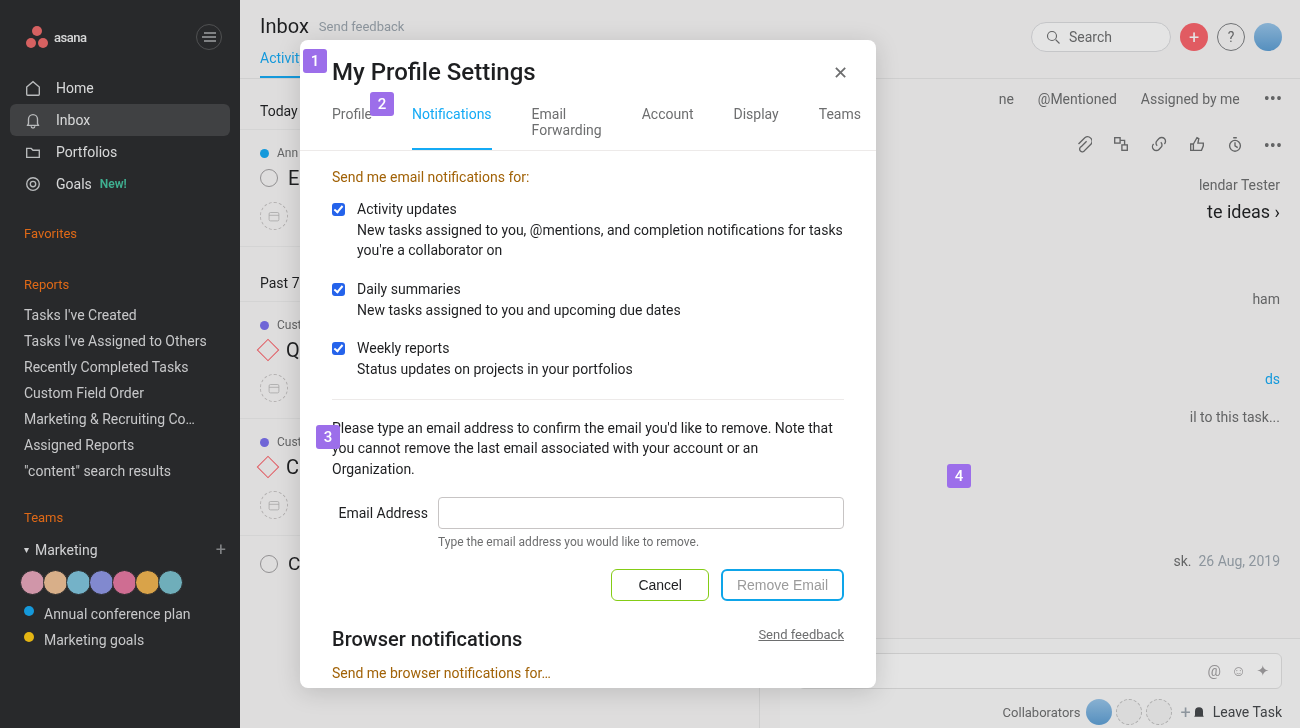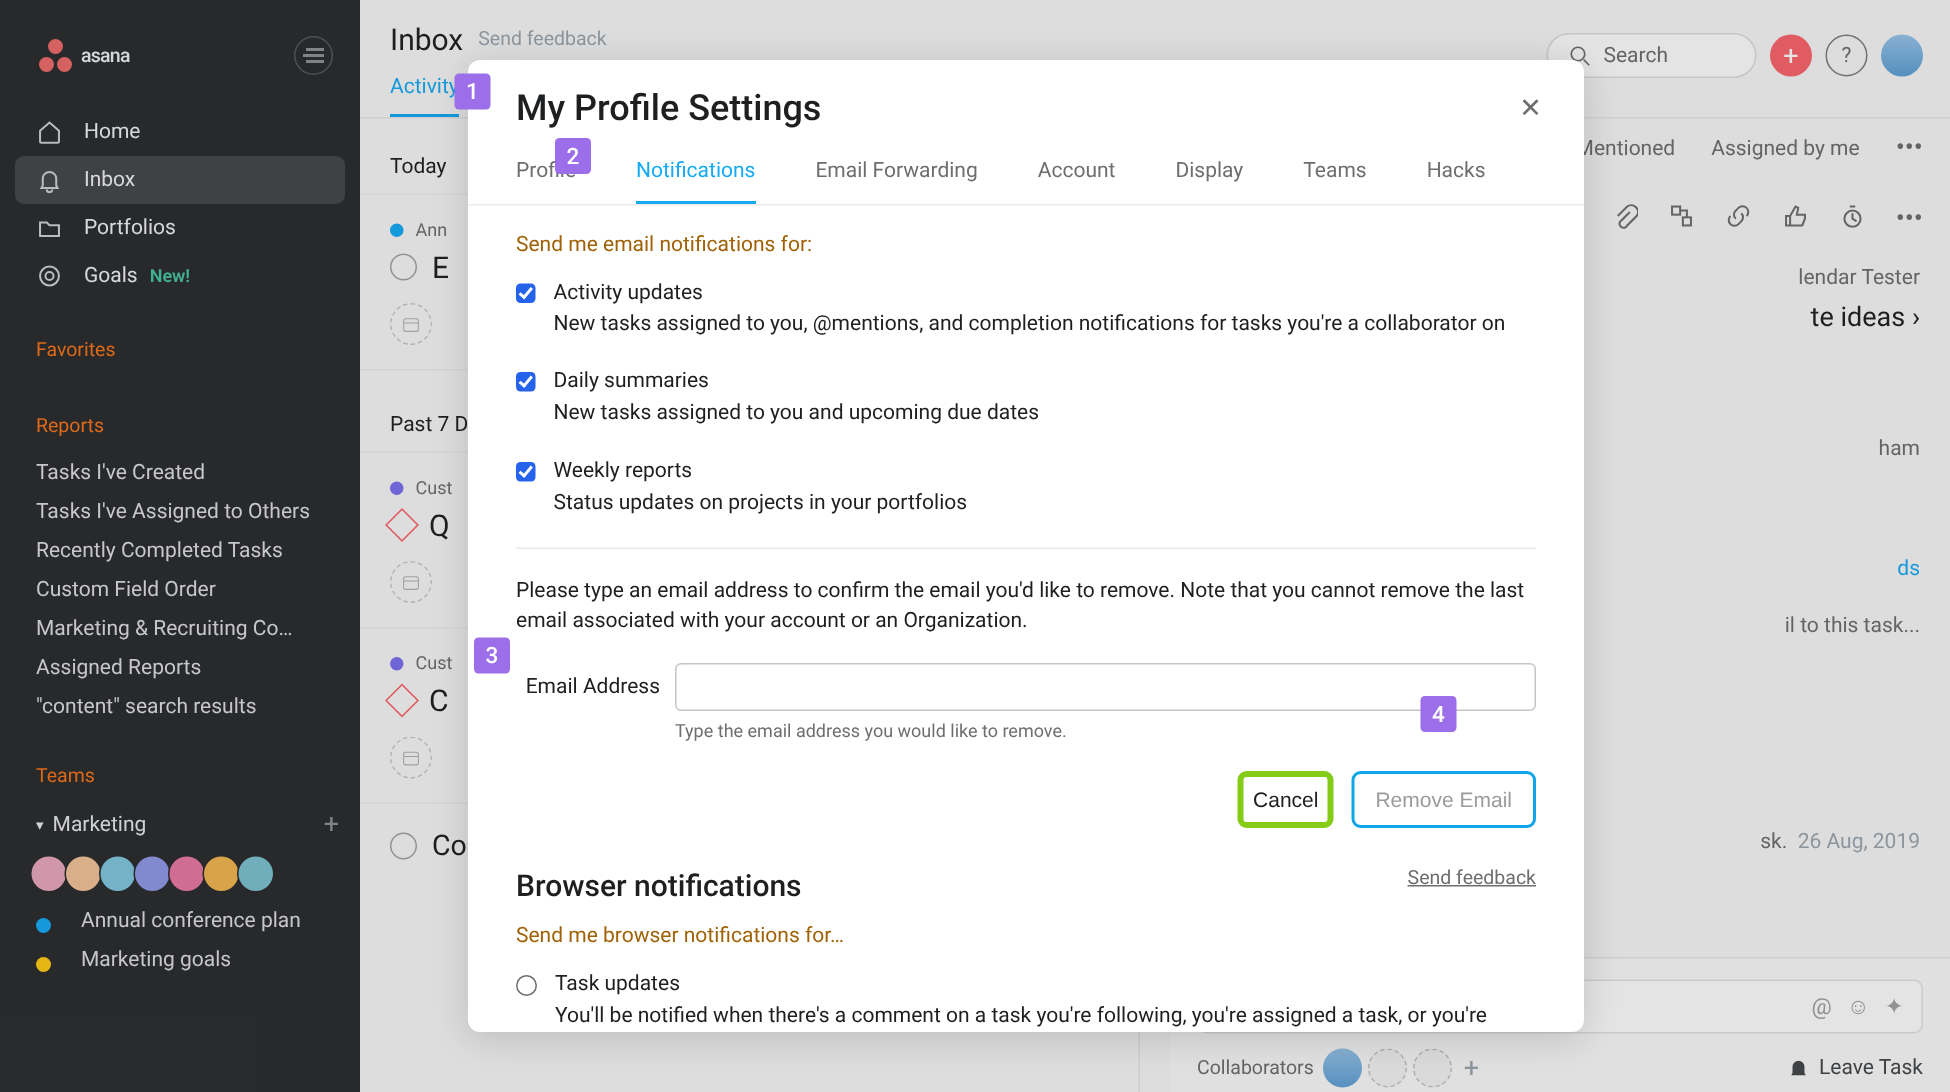--- a/index.html
+++ b/index.html
@@ -91,21 +91,21 @@
 .caret { font-size: 10px; }
 .plus-btn { color: #8e9092; font-size: 18px; }
 .avatar-row { display: flex; padding: 6px 20px; }
 .avatar-row .av {
   width: 25px; height: 25px;
   border-radius: 50%;
   margin-right: -2px;
   border: 1px solid #2a2b2d;
 }
 .project-item {
-  display: flex; align-items: flex-end; gap: 20px;
+  display: flex; align-items: flex-start; gap: 10px;
   padding: 5px 24px;
   color: #dedfe1;
 }
 .proj-dot { width: 10px; height: 10px; border-radius: 50%; }
 
 
 .main {
   position: absolute;
   left: 240px; top: 0;
   width: 1060px; height: 728px;
@@ -230,21 +230,21 @@
 .detail-icons svg { width: 18px; height: 18px; stroke: #6d6e6f; fill: none; stroke-width: 1.5; }
 .task-bottom {
   position: absolute;
   bottom: 0; right: 0;
   width: 520px;
   padding: 10px 18px 6px;
   border-top: 1px solid #e8e8e8;
   background: #fbfbfb;
 }
 .collab-row {
-  display: flex; align-items: center; justify-content: space-between;
+  display: flex; align-items: center; justify-content: flex-end;
 }
 .collab-left { display: flex; align-items: center; gap: 6px; color: #6d6e6f; font-size: 13px; }
 .collab-avatars { display: flex; align-items: center; gap: 4px; }
 .collab-av {
   width: 26px; height: 26px;
   border-radius: 50%;
   border: 1px dashed #c0c0c0;
   background: #f4f4f4;
 }
 .collab-av.solid { border: none; background: linear-gradient(#97c5ea, #5d9fd5); }
@@ -264,22 +264,22 @@
 
 
 .modal-backdrop {
   position: absolute;
   inset: 0;
   background: rgba(30,31,33,0.12);
 }
 .modal {
   position: absolute;
   top: 40px;
-  left: 312px;
-  width: 744px;
+  left: 300px;
+  width: 576px;
   height: 648px;
   background: #fff;
   border-radius: 8px;
   box-shadow: 0 4px 24px rgba(0,0,0,0.15);
   overflow: hidden;
 }
 .modal-header {
   display: flex; align-items: center; justify-content: space-between;
   padding: 18px 28px 14px 32px;
 }
@@ -338,23 +338,23 @@
   font-size: 14px;
   background: #fff;
 }
 .field-help { font-size: 12px; color: #6d6e6f; margin-top: 6px; }
 .modal-actions {
   display: flex; gap: 12px;
   justify-content: flex-end;
   margin: 20px 0 26px;
 }
 .btn {
-  padding: 7px 6px;
+  padding: 7px 26px;
   border-radius: 6px;
-  border: 4px solid #84cc16;
+  border: 1px solid #84cc16;
   background: #fff;
   font-size: 14px;
   color: #1e1f21;
 }
 .btn.primary-outline {
   border: 2px solid #0ea5e9;
   color: #9b9b9b;
   padding: 6px 14px;
 }
 .browser-h2 { font-size: 20px; font-weight: 500; margin: 6px 0 14px; }

